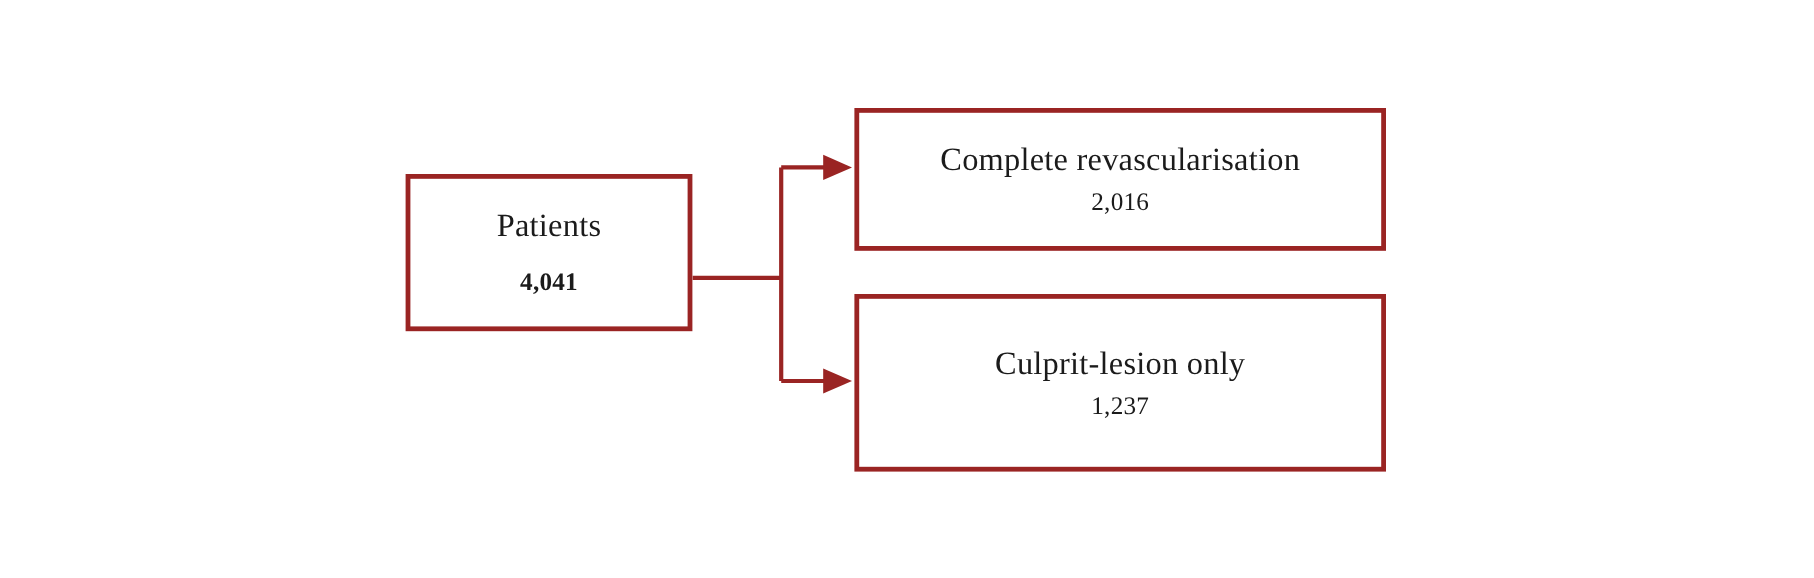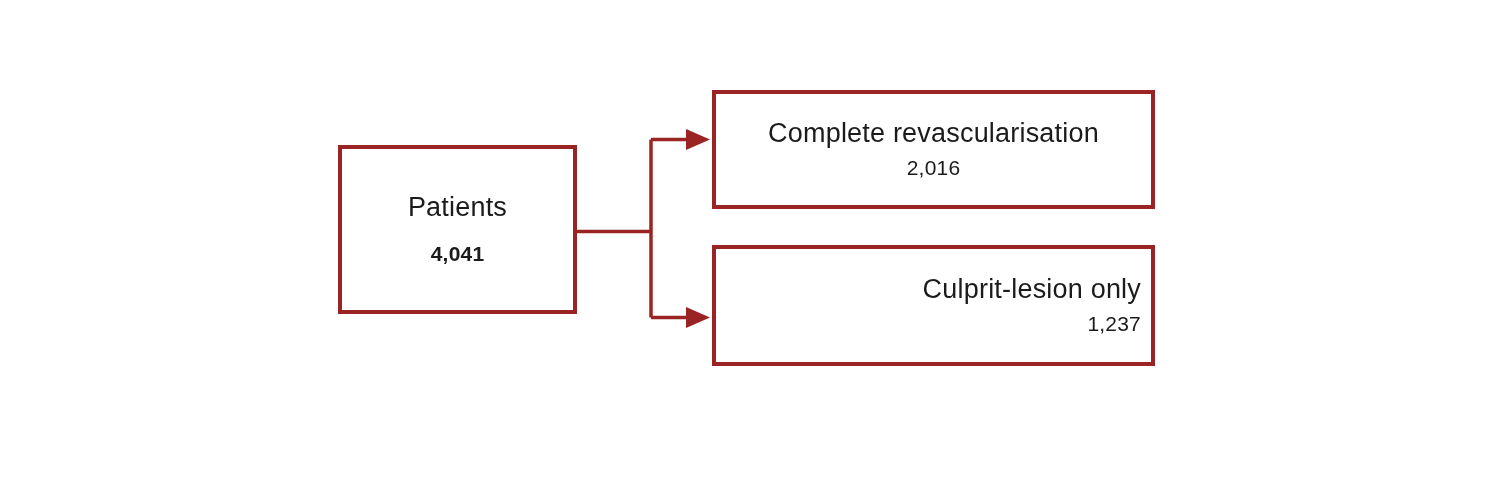--- a/index.html
+++ b/index.html
@@ -25,53 +25,53 @@
     box-sizing:border-box;
     border:4px solid var(--accent);
     background:#ffffff;
     display:flex;
     flex-direction:column;
     align-items:center;
     justify-content:center;
     text-align:center;
     gap:7px;
     padding:6px 10px;
+    font-family:Liberation Serif, serif;
   }
   .box .label{
     font-size:27px;
     line-height:1.15;
     letter-spacing:0.2px;
   }
   .box .value{
     font-size:21px;
     line-height:1.15;
     letter-spacing:0.2px;
   }
   .root-box{
     left:338px;
     top:145px;
     width:239px;
-    height:169px;
+    height:131px;
   }
   .root-box .value{
     font-weight:bold;
     margin-top:12px;
   }
   .branch-top{
     left:712px;
     top:90px;
     width:443px;
     height:119px;
   }
   .branch-bottom{
     left:712px;
     top:245px;
     width:443px;
-    height:121px;
-    align-items:flex-end;
+    height:148px;
   }
   svg.connectors{
     position:absolute;
     left:0;
     top:0;
     width:1512px;
     height:482px;
     pointer-events:none;
   }
   svg.connectors .wire{

